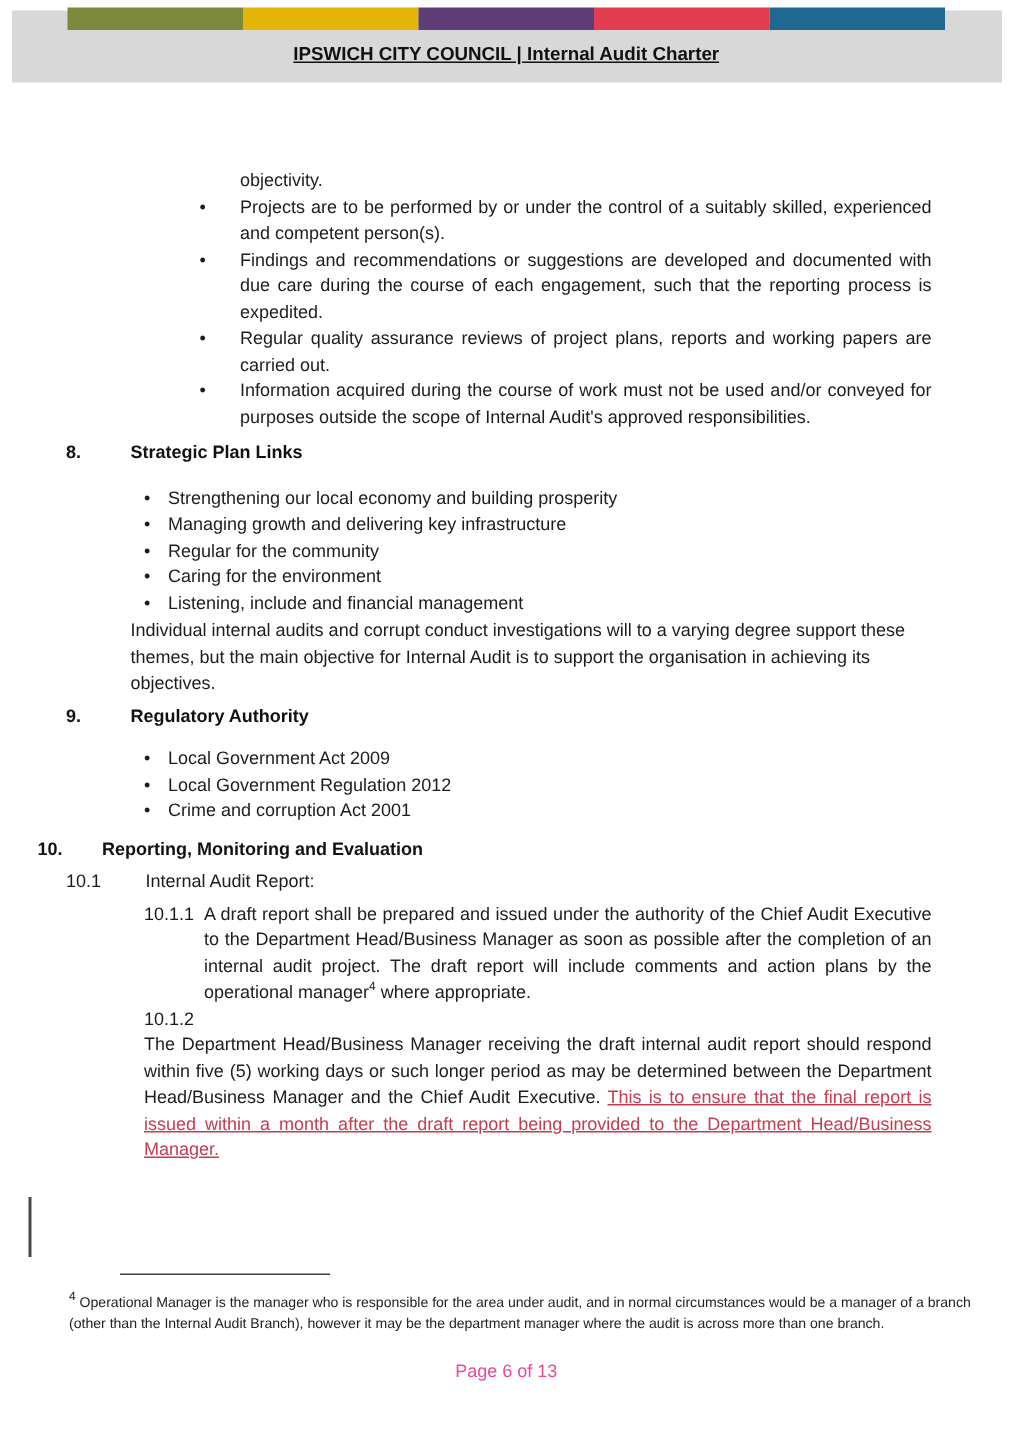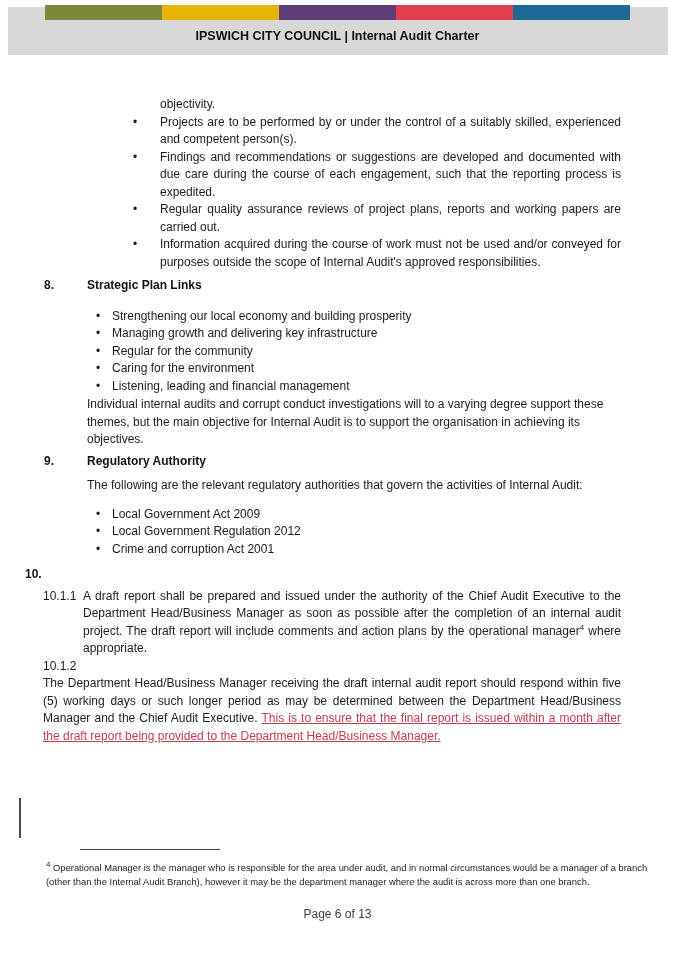--- a/index.html
+++ b/index.html
@@ -6,51 +6,51 @@
   body{
     width:675px;height:965px;position:relative;background:#ffffff;
     font-family:"Liberation Sans",sans-serif;font-size:12px;line-height:17.5px;color:#1c1c1c;
     overflow:hidden;
   }
   
   .band{position:absolute;left:8px;right:7px;top:7px;height:48px;background:#D8D8D8;}
   .colorbar{position:absolute;left:45px;top:5px;width:585px;height:15px;display:flex;}
   .colorbar span{flex:1;}
   .band-title{position:absolute;top:28px;left:0;width:675px;text-align:center;
-    font-weight:bold;font-size:12.5px;color:#111;}
+    font-weight:bold;font-size:12.5px;color:#111;text-decoration:underline;}
   
-  .flow{position:absolute;top:0;left:0;width:675px;padding-top:96px;box-sizing:border-box;}
+  .flow{position:absolute;top:16px;left:0;width:675px;padding-top:96px;box-sizing:border-box;}
   .cline{margin:0 54px 0 160px;}
   .b2{display:flex;margin:0 54px 0 133px;}
   .b2 .mk{width:27px;flex:none;}
   .tx{flex:1;}
   .just{text-align:justify;}
   .sec{display:flex;font-weight:bold;color:#111;margin:6px 54px 0 44px;}
   .sec .num{width:43px;flex:none;}
   .para{margin:7px 54px 0 87px;}
   .list{margin:13px 54px 0 96px;}
   .list .row{display:flex;}
   .list .mk2{width:16px;flex:none;}
   .outro{margin-top:1px;}
   .sec9{margin-top:4px;}
   .acts{margin-top:11px;}
   .sec10{margin-top:8px;margin-left:25px;}
   .sub{display:flex;margin:4px 54px 0 44px;}
   .sub .num{width:53px;flex:none;}
-  .itm{display:flex;margin:4px 54px 0 43px;}
+  .itm{display:flex;margin:4px 54px 0 96px;}
   .itm .num{width:40px;flex:none;}
   .itm2{margin-top:0;flex-direction:column;}
   .ins{color:var(--ins-red,#C43C50);text-decoration:underline;}
   sup{font-size:8px;line-height:0;vertical-align:super;}
   
   .change-bar{position:absolute;left:19px;top:798px;width:2px;height:40px;background:#4a4a4a;}
   .fn-sep{position:absolute;left:80px;top:849px;width:140px;height:0;border-top:1.5px solid #3f3f3f;}
   .footnote{position:absolute;left:46px;top:861px;width:602px;font-size:9.4px;line-height:13.5px;color:#222;}
   .fn-term{}
-  .page-footer{position:absolute;top:906px;left:0;width:675px;text-align:center;font-size:12px;color:#404040;}
+  .page-footer{position:absolute;top:906px;left:0;width:675px;text-align:center;font-size:12px;color:#ec4899;}
 </style>
 </head>
 <body>
 
 <div class="band" style="background: rgb(216, 216, 216);"></div>
 <div class="colorbar">
   <span style="background: rgb(122, 138, 58);"></span>
   <span style="background: rgb(229, 182, 8);"></span>
   <span style="background: rgb(94, 61, 120);"></span>
   <span style="background: rgb(226, 62, 79);"></span>
@@ -95,47 +95,51 @@
     <div class="row">
       <span class="mk2">•</span>
       <span class="tx">Regular for the community</span>
     </div>
     <div class="row">
       <span class="mk2">•</span>
       <span class="tx">Caring for the environment</span>
     </div>
     <div class="row">
       <span class="mk2">•</span>
-      <span class="tx">Listening, leading and financial management</span>
+      <span class="tx">Listening, include and financial management</span>
     </div>
   </div>
   <div class="para outro">Individual internal audits and corrupt conduct investigations will to a varying degree support these themes, but the main objective for Internal Audit is to support the organisation in achieving its objectives.</div>
 
   <div class="sec sec9">
     <span class="num">9.</span>
     <span>Regulatory Authority</span>
   </div>
-  <div class="para">The following are the relevant regulatory authorities that govern the activities of Internal Audit:</div>
   <div class="list acts">
     <div class="row">
       <span class="mk2">•</span>
       <span class="tx">Local Government Act 2009</span>
     </div>
     <div class="row">
       <span class="mk2">•</span>
       <span class="tx">Local Government Regulation 2012</span>
     </div>
     <div class="row">
       <span class="mk2">•</span>
       <span class="tx">Crime and corruption Act 2001</span>
     </div>
   </div>
 
   <div class="sec sec10">
     <span class="num">10.</span>
+    <span>Reporting, Monitoring and Evaluation</span>
+  </div>
+  <div class="sub">
+    <span class="num">10.1</span>
+    <span>Internal Audit Report:</span>
   </div>
 
   <div class="itm">
     <span class="num">10.1.1</span>
     <span class="tx just"><span>A draft report shall be prepared and issued under the authority of the Chief Audit Executive to the Department Head/Business Manager as soon as possible after the completion of an internal audit project. The draft report will include comments and action plans by the operational manager</span><sup>4</sup><span> where appropriate.</span></span>
   </div>
 
   <div class="itm itm2">
     <span class="num">10.1.2</span>
     <span class="tx just"><span>The Department Head/Business Manager receiving the draft internal audit report should respond within five (5) working days or such longer period as may be determined between the Department Head/Business Manager and the Chief Audit Executive. </span><span class="ins">This is to ensure that the final report is issued within a month after the draft report being provided to the Department Head/Business Manager.</span></span>

